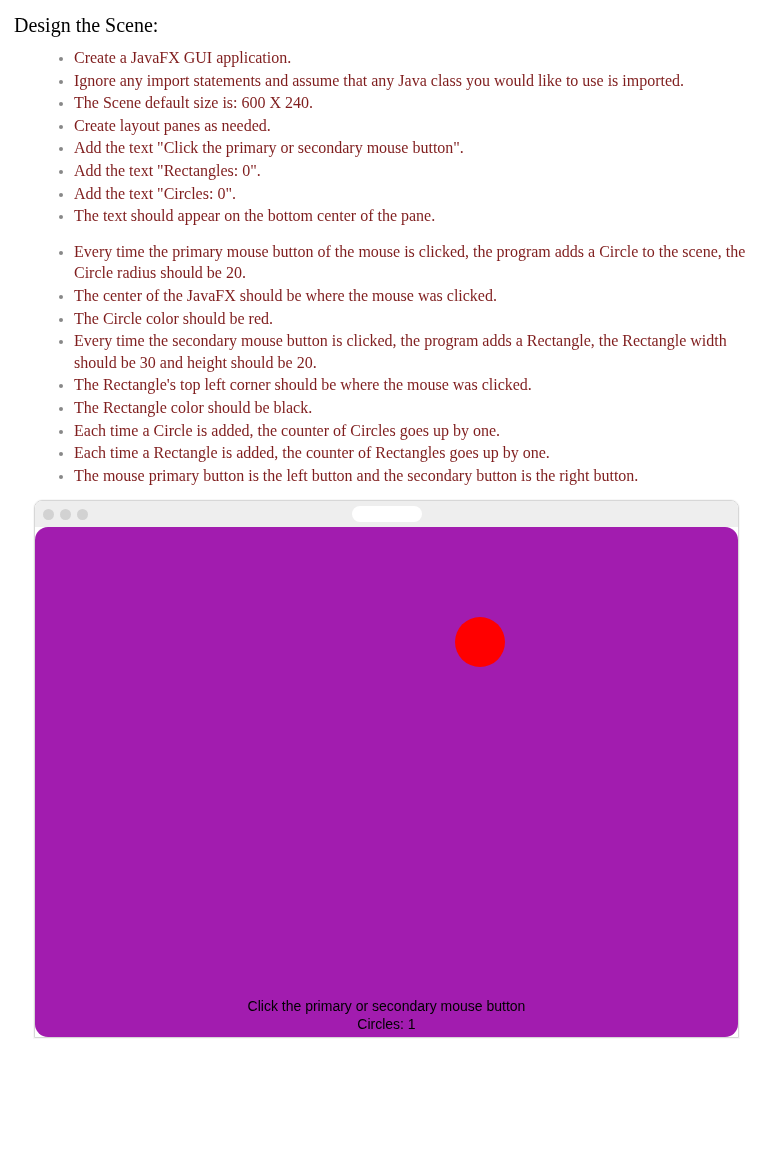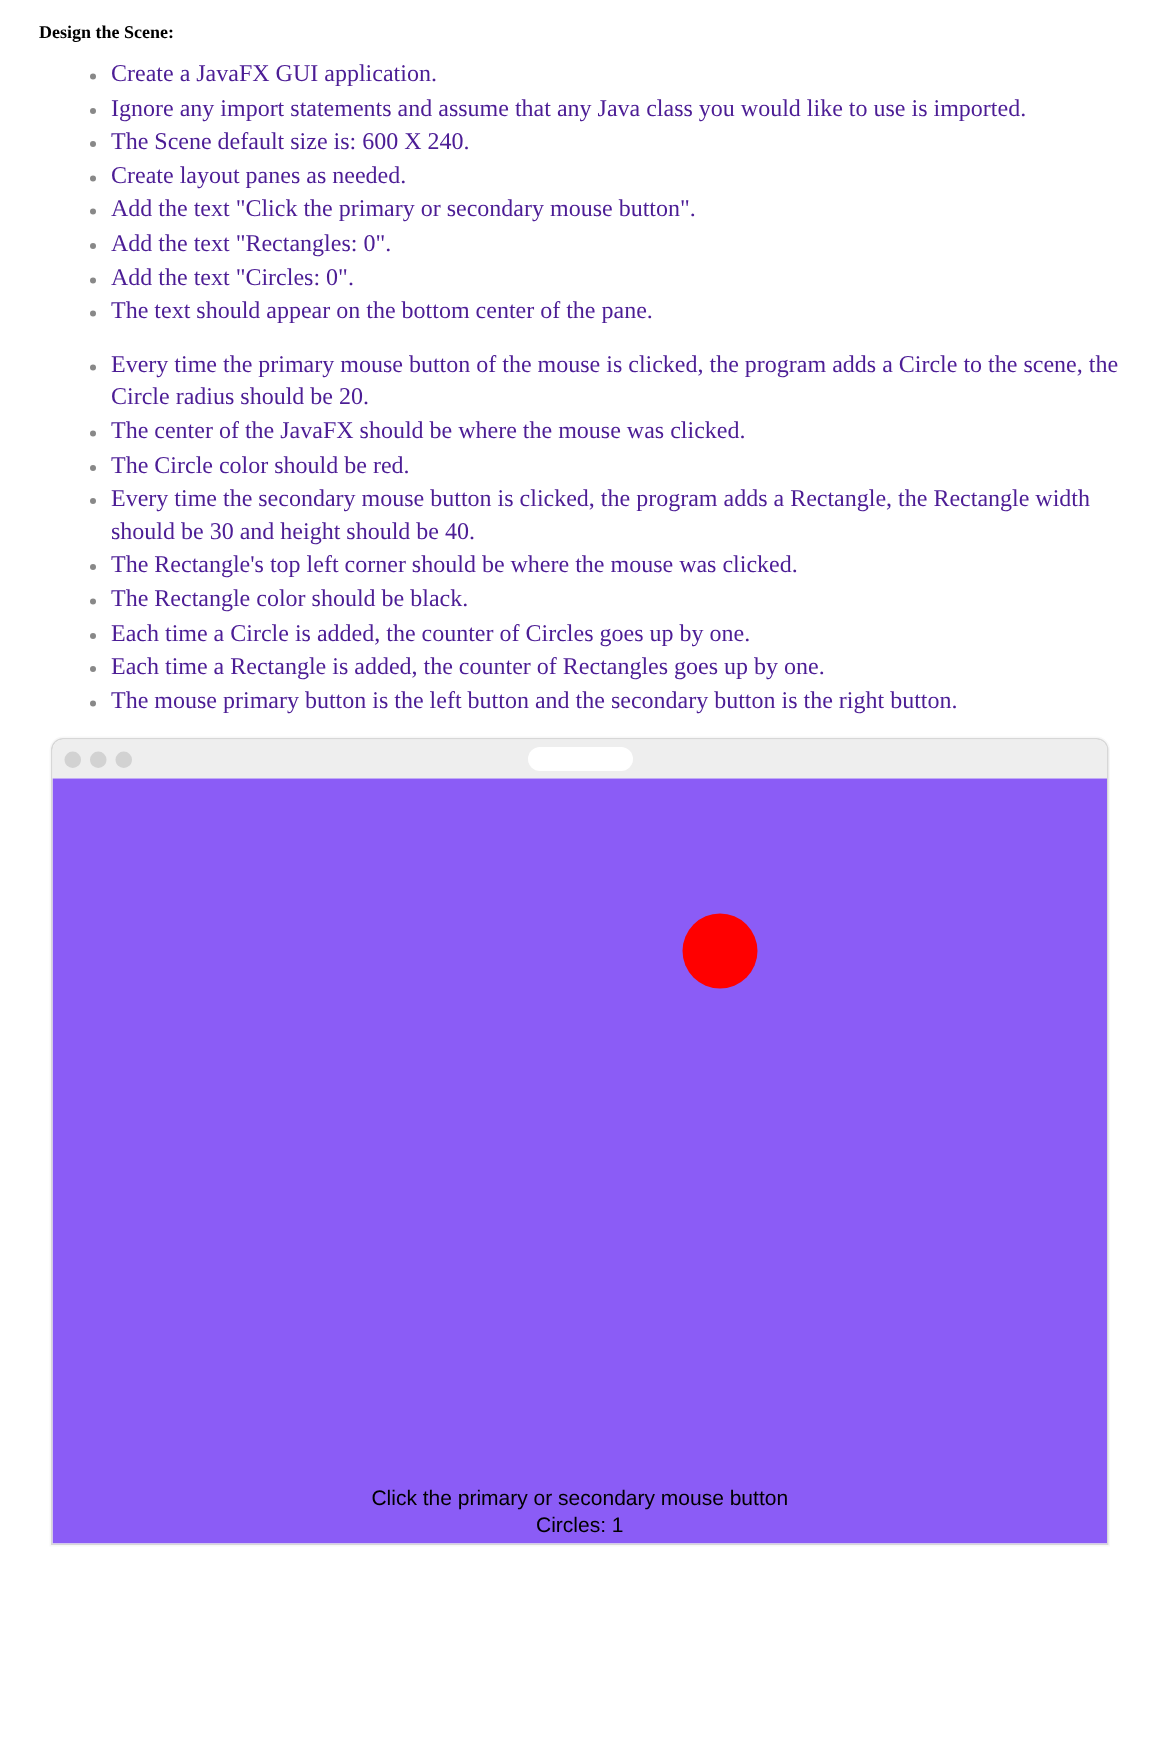--- a/index.html
+++ b/index.html
@@ -9,33 +9,33 @@
     font-family: "Times New Roman", Times, serif;
     font-size: 16px;
     color: #000;
     width: 773px;
   }
   .page {
     padding: 10px 14px 20px 14px;
     box-sizing: border-box;
   }
   .heading {
-    font-weight: bold;
-    font-size: 12px;
-    margin: 4px 0 10px 12px;
+    font-weight: normal;
+    font-size: 20px;
+    margin: 4px 0 10px 0;
   }
   ul.bullets {
     margin: 4px 0 14px 0;
     padding-left: 60px;
     list-style-type: disc;
   }
   ul.bullets li {
     font-size: 16px;
     line-height: 1.35;
-    color: #4c1d95;
+    color: #7f1d1d;
     margin: 1px 0;
   }
   ul.bullets li::marker {
     color: #888;
     font-size: 14px;
   }
 
   
   .app-window {
     margin: 10px 20px 0 20px;
@@ -66,22 +66,23 @@
     transform: translate(-50%, -50%);
     width: 70px;
     height: 16px;
     background: #ffffff;
     border-radius: 10px;
   }
   .canvas-area {
     position: relative;
     width: 100%;
     height: 510px;
-    background: #8b5cf6;
+    background: #a21caf;
     font-family: Arial, Helvetica, sans-serif;
+    border-radius: 13px;
   }
   .red-circle {
     position: absolute;
     width: 50px;
     height: 50px;
     border-radius: 50%;
     background: #ff0000;
   }
   .bottom-text {
     position: absolute;
@@ -108,21 +109,21 @@
     <li>Add the text "Click the primary or secondary mouse button".</li>
     <li>Add the text "Rectangles: 0".</li>
     <li>Add the text "Circles: 0".</li>
     <li>The text should appear on the bottom center of the pane.</li>
   </ul>
 
   <ul class="bullets">
     <li>Every time the primary mouse button of the mouse is clicked, the program adds a Circle to the scene, the Circle radius should be 20.</li>
     <li>The center of the JavaFX should be where the mouse was clicked.</li>
     <li>The Circle color should be red.</li>
-    <li>Every time the secondary mouse button is clicked, the program adds a Rectangle, the Rectangle width should be 30 and height should be 40.</li>
+    <li>Every time the secondary mouse button is clicked, the program adds a Rectangle, the Rectangle width should be 30 and height should be 20.</li>
     <li>The Rectangle's top left corner should be where the mouse was clicked.</li>
     <li>The Rectangle color should be black.</li>
     <li>Each time a Circle is added, the counter of Circles goes up by one.</li>
     <li>Each time a Rectangle is added, the counter of Rectangles goes up by one.</li>
     <li>The mouse primary button is the left button and the secondary button is the right button.</li>
   </ul>
 
   <div class="app-window">
     <div class="titlebar">
       <div class="tl-dot"></div>

